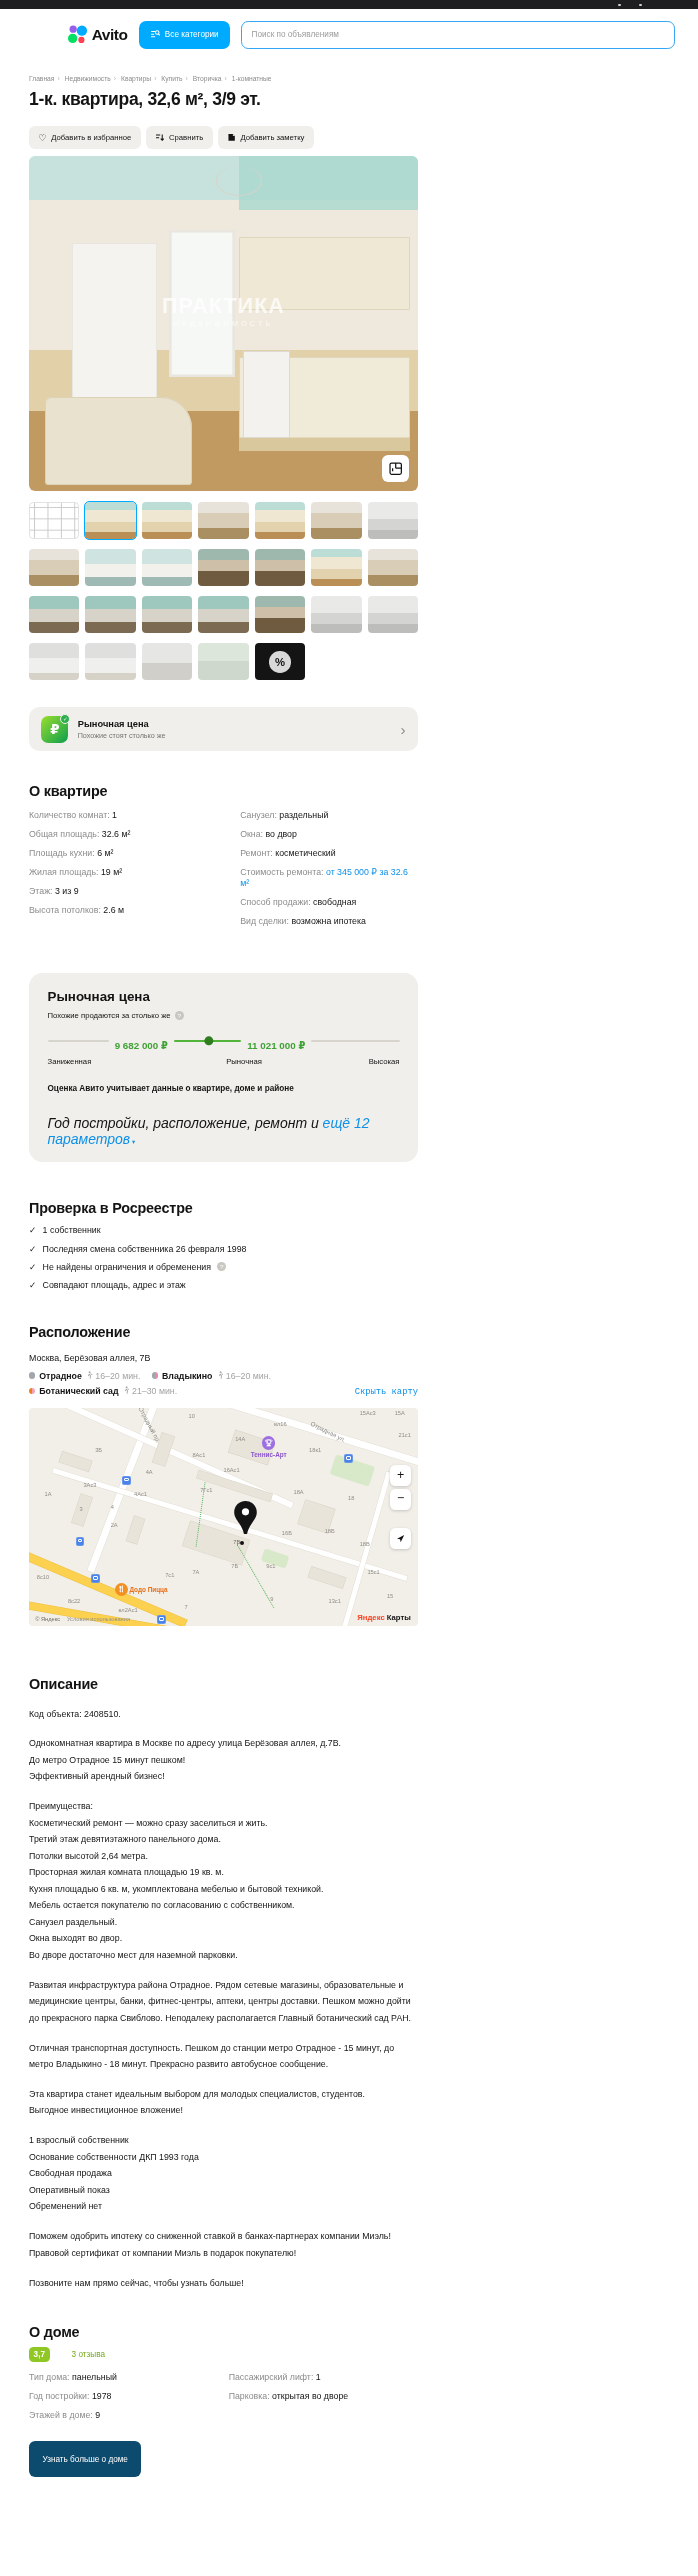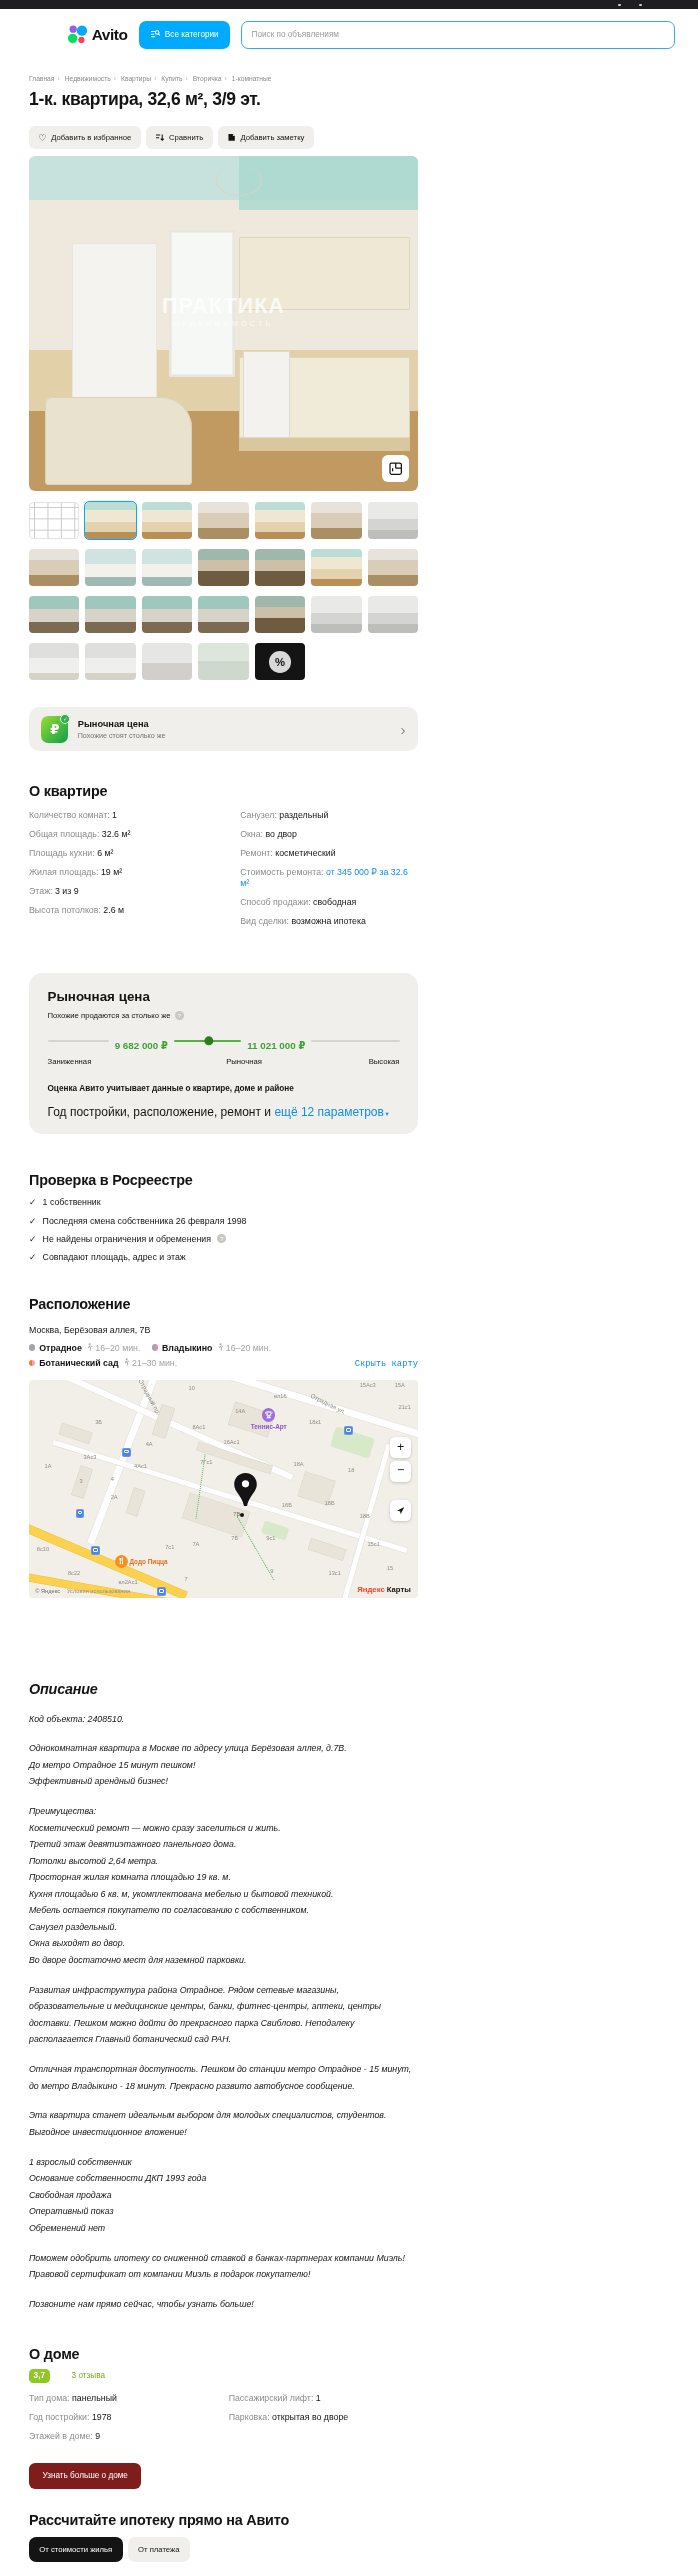--- a/index.html
+++ b/index.html
@@ -91,21 +91,21 @@
   .seg.g1 { width:61px; }
   .seg.green { width:67px; background:#53b43a; position:relative; }
   .seg.knob::after { content:""; position:absolute; left:52%; top:50%; transform:translate(-50%,-50%); width:9.3px; height:9.3px; border-radius:50%; background:#2e7d1e; }
   .seg.rest { flex:1; }
   .mprice { font-size:9.8px; font-weight:700; color:#3fa235; white-space:nowrap; }
   .scale-row { display:flex; margin-top:6.2px; font-size:7.7px; color:#141414; }
   .scale-row span:nth-child(1){ width:103px; }
   .scale-row span:nth-child(2){ flex:1; text-align:center; }
   .scale-row span:nth-child(3){ width:62px; text-align:right; }
   .mnote { margin-top:17.5px; font-size:8.2px; font-weight:700; }
-  .mnote2 { margin-top:12px; font-size:12px; }
+  .mnote2 { margin-top:22px; font-size:14px;font-style:italic; }
   .mlink { color:#0c90e8; cursor:pointer; }
   .mlink::after { content:" ▾"; font-size:6.2px; }
 
   .sec-ros { margin-top:38px; }
   .ros-items { margin-top:9.3px; }
   .ros-row { display:flex; align-items:center; gap:6.2px; font-size:8.8px; margin-bottom:8.2px; }
   .ck { color:#141414; font-size:8.8px; }
 
   .sec-loc { margin-top:34px; }
   .addr { margin-top:13.4px; font-size:8.8px; }
@@ -139,31 +139,31 @@
   .map-ctrl { position:absolute; right:7.2px; width:20.6px; background:#fff; border-radius:5.2px; box-shadow:0 1px 3.1px rgba(0,0,0,.18); text-align:center; cursor:pointer; }
   .map-ctrl.zoomin { top:57px; height:20.6px; font-size:12.4px; line-height:20.6px; }
   .map-ctrl.zoomout { top:81px; height:20.6px; font-size:12.4px; line-height:19.6px; }
   .map-ctrl.geo { top:120px; height:20.6px; display:flex; align-items:center; justify-content:center; }
   .map-attr { position:absolute; left:6.2px; bottom:4.1px; font-size:5.7px; color:#91908a; }
   .map-attr b { color:#6e6d68; font-weight:400; margin-right:5.2px; }
   .ylogo { position:absolute; right:7.2px; bottom:4.1px; font-size:7.7px; font-weight:700; }
   .ylogo .yr { color:#fc3f1d; } .ylogo .yb { color:#141414; }
   .gpath { position:absolute; border-left:1px dotted #58b65c; }
 
-  .sec-desc { margin-top:83px;font-style:italic; }
+  .sec-desc { margin-top:50px; }
   .desc-block { margin-top:13.4px; }
   .desc-block div { font-size:8.8px; line-height:16.5px; max-width:384px; }
 
   .sec-house { margin-top:33px; }
   .rating-row { margin-top:7.2px; display:flex; align-items:center; gap:22px; }
   .rbadge { background:#8fc724; color:#fff; font-size:8.2px; font-weight:700; border-radius:4.6px; padding:2.6px 4.6px; }
   .rlink { color:#74ab17; font-size:8.2px; cursor:pointer; }
   .house-params { display:flex; gap:10.3px; margin-top:10.3px; }
   .house-params .pcol { width:201px; }
-  .blue-btn { margin-top:12.4px; background:#7f1d1d; color:#fff; border:none; border-radius:6.2px; height:26px; padding:0 13.4px; font-size:8.2px; cursor:pointer; font-family:inherit; }
+  .blue-btn { margin-top:12.4px; background:#0c4a6e; color:#fff; border:none; border-radius:6.2px; height:36px; padding:0 13.4px; font-size:8.2px; cursor:pointer; font-family:inherit; }
 
   .sec-calc { margin-top:23px; }
   .tabs { display:flex; gap:5.2px; margin-top:9.3px; }
   .tab { height:25px; border-radius:7.2px; padding:0 10.3px; font-size:7.7px; display:flex; align-items:center; cursor:pointer; background:#f0efeb; color:#141414; }
   .tab.active { background:#141414; color:#fff; }
   .calc-grid { display:flex; gap:12.4px; margin-top:13.4px; }
   .cfield { width:112px; }
   .cfield.wide { width:129px; }
   .clabel { font-size:8.8px; font-weight:700; }
 </style>
@@ -580,38 +580,16 @@
           <div class="pitem"><span class="plabel">Этажей в доме:</span> <span class="pvalue">9</span></div>
         </div>
         <div class="pcol">
           <div class="pitem"><span class="plabel">Пассажирский лифт:</span> <span class="pvalue">1</span></div>
           <div class="pitem"><span class="plabel">Парковка:</span> <span class="pvalue">открытая во дворе</span></div>
         </div>
       </div>
       <button class="blue-btn">Узнать больше о доме</button>
     </div>
 
-    <div class="sec-calc">
-      <h2 class="sec">Рассчитайте ипотеку прямо на Авито</h2>
-      <div class="tabs">
-        <div class="tab active">От стоимости жилья</div>
-        <div class="tab">От платежа</div>
-      </div>
-      <div class="calc-grid">
-        <div class="cfield">
-          <div class="clabel">Стоимость жилья</div>
-
-        </div>
-        <div class="cfield">
-          <div class="clabel">Первоначальный взнос</div>
-
-        </div>
-        <div class="cfield wide">
-          <div class="clabel">Срок кредита</div>
-
-        </div>
-      </div>
-
-    </div>
   </div>
 
 </div>
 
 
 </body></html>

